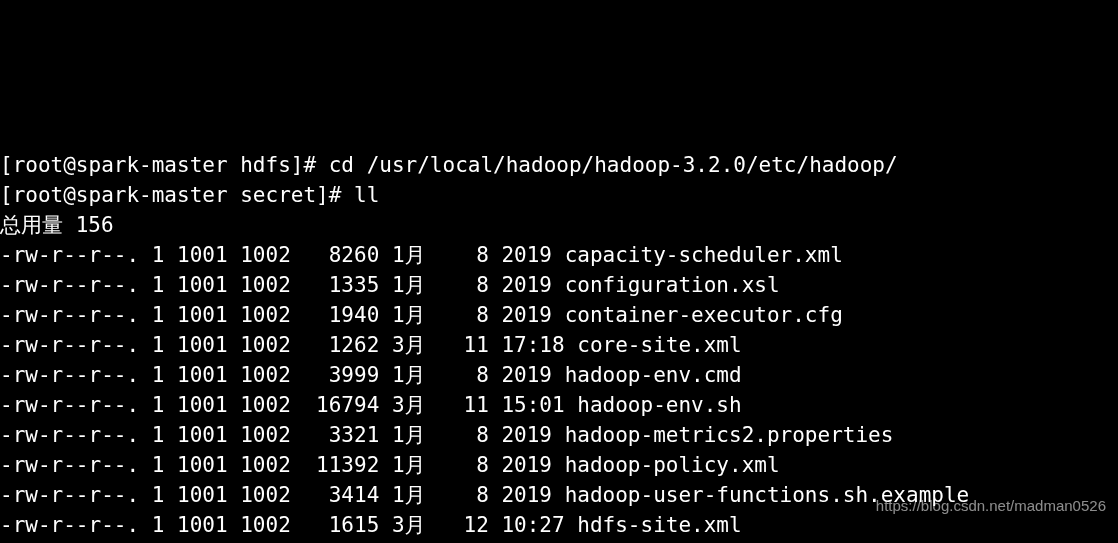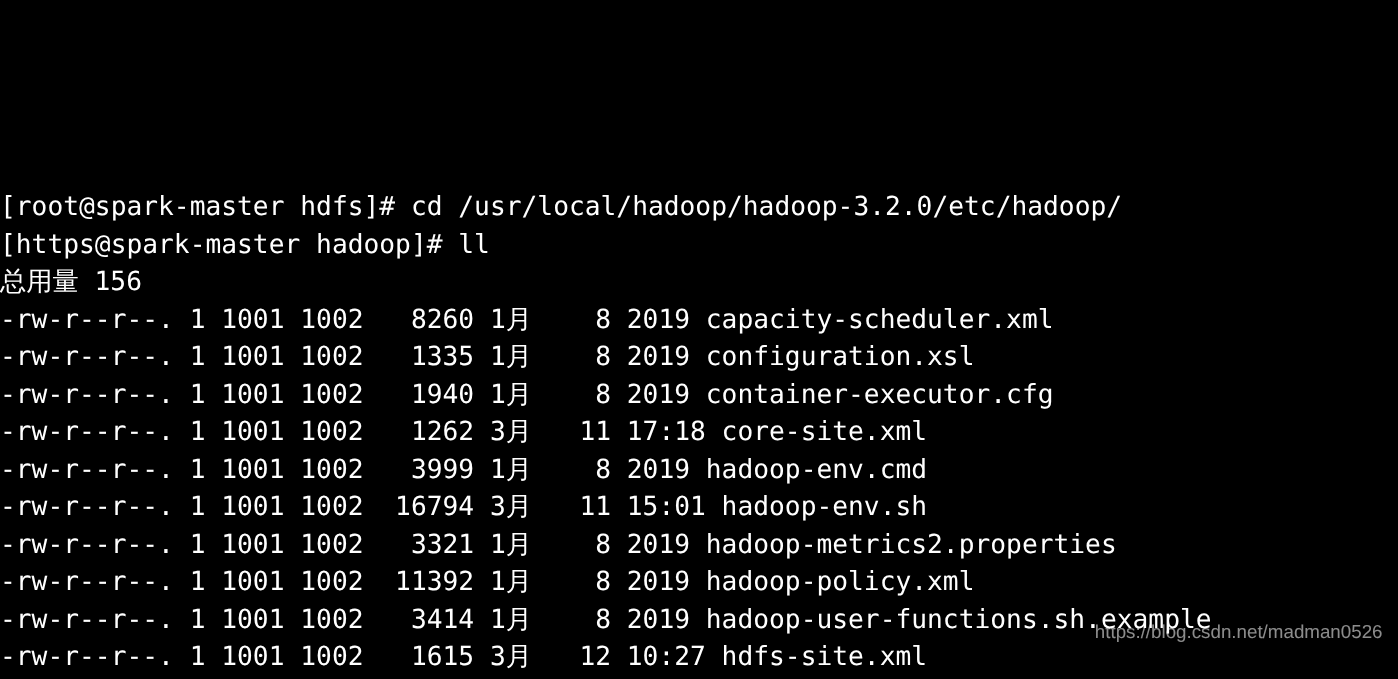--- a/index.html
+++ b/index.html
@@ -29,21 +29,21 @@
     white-space: nowrap;
   }
 </style>
 </head>
 <body>
 
 
 
 <div class="term"><span style="visibility:hidden"><span>drwxr-xr-x. 1 root root 57 3月  11 10:32 </span><span class="cyan">tmp</span></span>
 <span>[root@spark-master hdfs]# cd /usr/local/hadoop/hadoop-3.2.0/etc/hadoop/</span>
-<span>[https@spark-master hadoop]# ll</span>
+<span>[root@spark-master secret]# ll</span>
 <span>总用量 156</span>
 <div id="rows">-rw-r--r--. 1 1001 1002   8260 1月    8 2019 capacity-scheduler.xml
 -rw-r--r--. 1 1001 1002   1335 1月    8 2019 configuration.xsl
 -rw-r--r--. 1 1001 1002   1940 1月    8 2019 container-executor.cfg
 -rw-r--r--. 1 1001 1002   1262 3月   11 17:18 core-site.xml
 -rw-r--r--. 1 1001 1002   3999 1月    8 2019 hadoop-env.cmd
 -rw-r--r--. 1 1001 1002  16794 3月   11 15:01 hadoop-env.sh
 -rw-r--r--. 1 1001 1002   3321 1月    8 2019 hadoop-metrics2.properties
 -rw-r--r--. 1 1001 1002  11392 1月    8 2019 hadoop-policy.xml
 -rw-r--r--. 1 1001 1002   3414 1月    8 2019 hadoop-user-functions.sh.example

